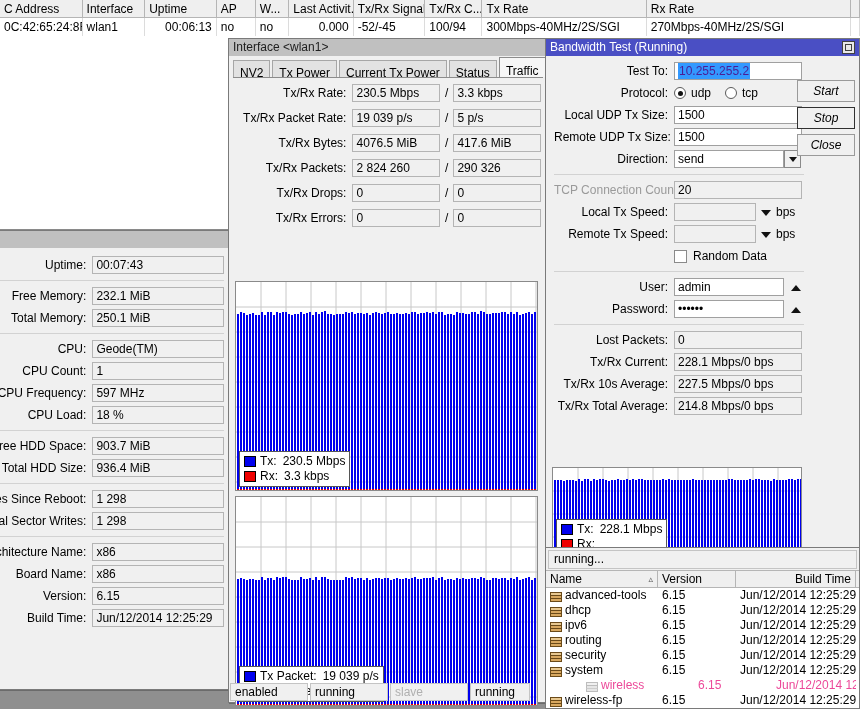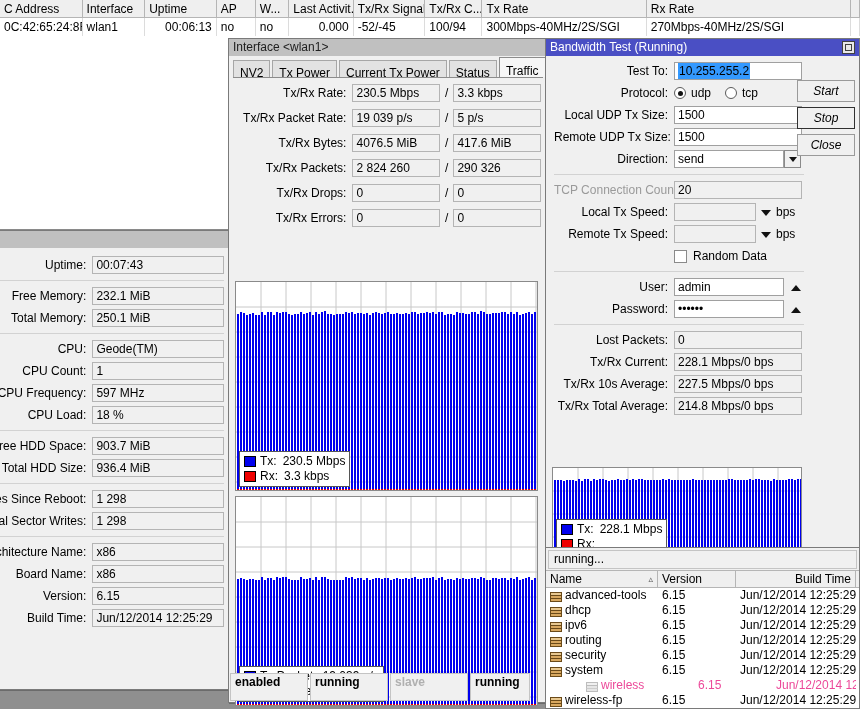--- a/index.html
+++ b/index.html
@@ -118,21 +118,21 @@
 
   .graph { position: relative; background: #fff; border: 1px solid #8a8a8a; overflow: hidden; }
   .grid-lines { position: absolute; inset: 0; }
   .legend {
     position: absolute; background: #fff; border: 1px solid #555;
     padding: 2px 4px; font-size: 12px; line-height: 15px;
   }
   .legend .lr { display: flex; align-items: center; white-space: nowrap; text-align: right; }
   .sw { width: 12px; height: 11px; margin-right: 4px; border: 1px solid #000; flex: none; }
 
-  .statusbar { display: flex; position: absolute; left: 1px; right: 1px; bottom: 1px; height: 28px; font-weight: bold; }
+  .statusbar { display: flex; position: absolute; left: 1px; right: 1px; bottom: 1px; height: 18px; }
   .statusbar div { border: 1px solid #c4c4c4; background: #f0f0f0; margin-right: 2px; padding: 0 4px; line-height: 16px; font-size: 12px; overflow: hidden; white-space: nowrap; }
 
   
   #bt { left: 545px; top: 38px; width: 315px; height: 528px; }
   #bt .body { padding: 4px 8px 0 8px; position: relative; }
   #bt .r { display: flex; align-items: center; height: 22px; }
   #bt .r .lbl { width: 120px; padding-right: 6px; }
   #bt .r .field { width: 128px; }
   #bt .btncol { position: absolute; right: 4px; top: 24px; width: 58px; font-style: italic; }
   #bt .btncol .pbtn { margin-bottom: 5px; }
@@ -824,21 +824,21 @@
       <div class="btncol">
         <div class="pbtn">Start</div>
         <div class="pbtn strong">Stop</div>
         <div class="pbtn">Close</div>
       </div>
 
       <div style="width:250px">
         <div class="r">
           <span class="lbl">Test To:</span>
           <div class="field">
-            <span style="background:#3399ff;color:#000000;padding:8px 1px;">10.255.255.2</span>
+            <span style="background:#3399ff;color:#4c1d95;padding:8px 1px;">10.255.255.2</span>
           </div>
         </div>
 
         <div class="r">
           <span class="lbl">Protocol:</span>
           <div style="width:128px;display:flex;align-items:center;">
             <span class="radio on"></span>
             <span style="margin:0 14px 0 5px">udp</span>
             <span class="radio"></span>
             <span style="margin-left:5px">tcp</span>

